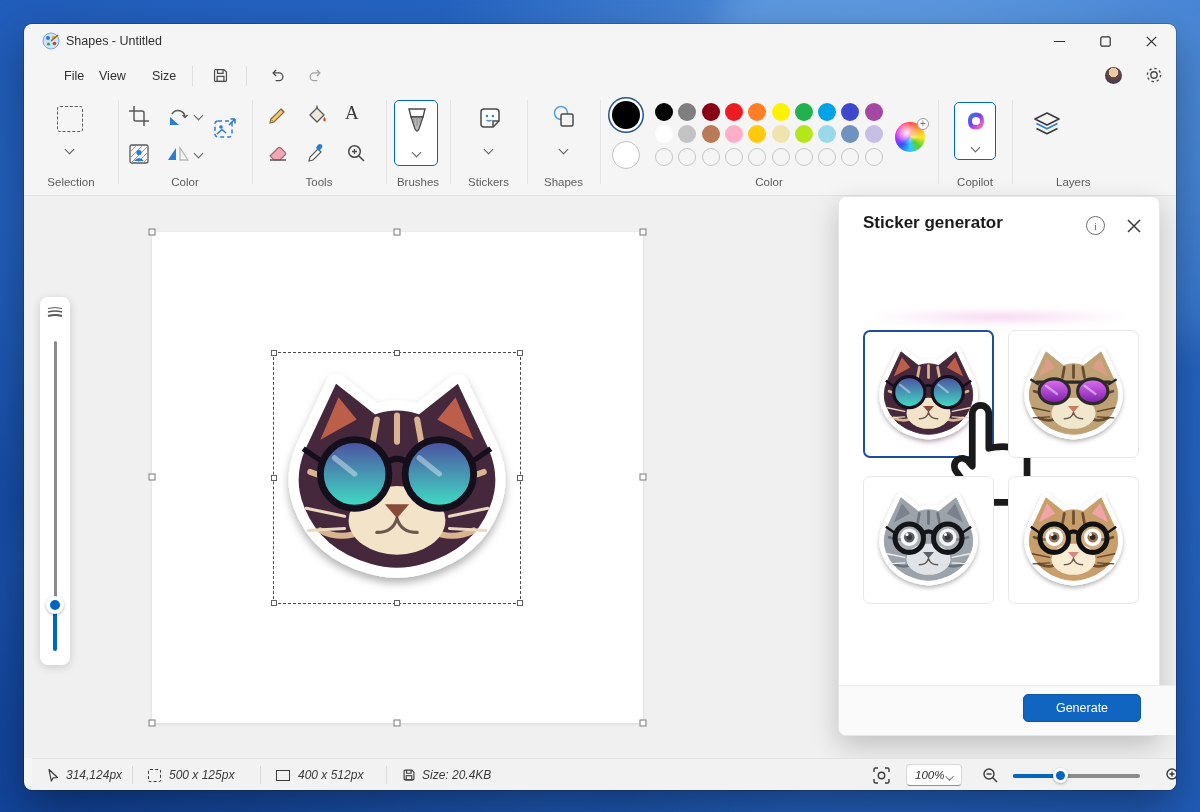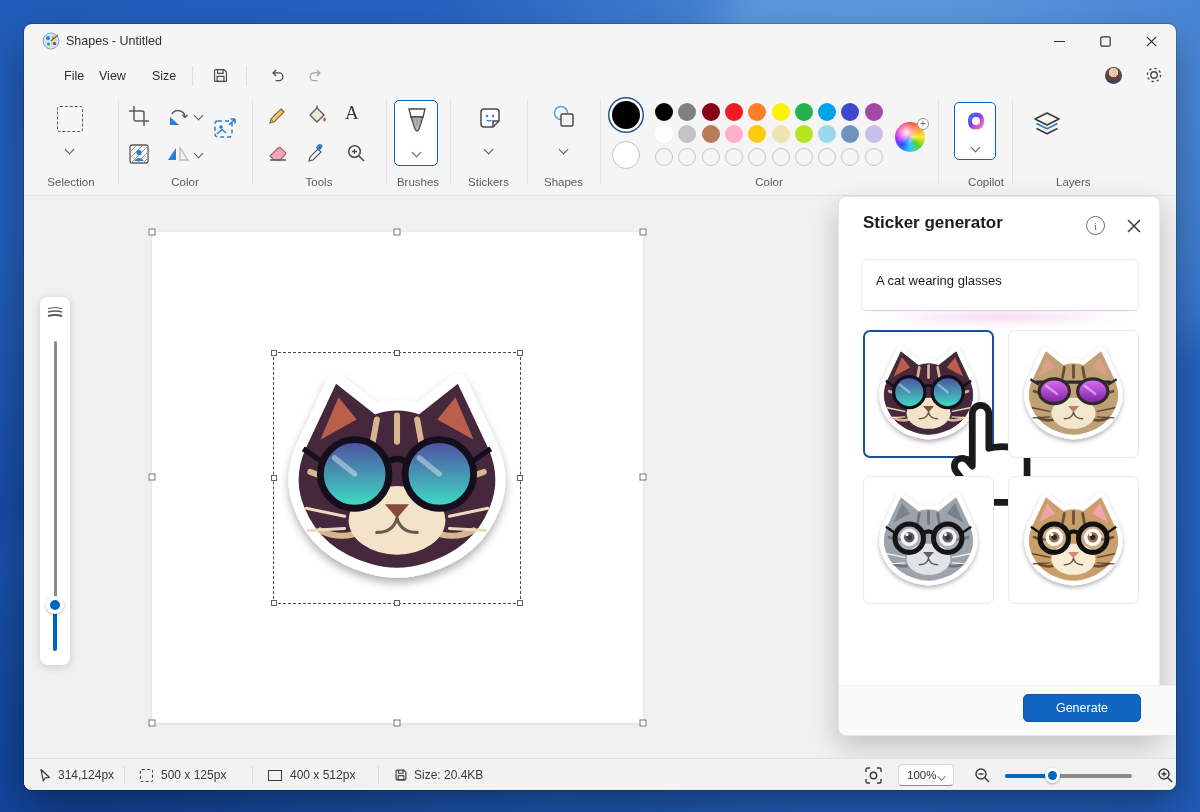--- a/index.html
+++ b/index.html
@@ -62,21 +62,21 @@
   .prompt-box{ position:absolute; left:22px; top:62px; width:278px; height:52px; background:#fff; border:1px solid #ececec; border-bottom:1px solid #e3c9e6; border-radius:5px; box-shadow:0 1px 2px rgba(0,0,0,.04); }
   .prompt-text{ position:absolute; left:14px; top:13px; font-size:13px; color:#1a1a1a; }
   .prompt-glow{ position:absolute; left:30px; top:112px; width:262px; height:16px; background:radial-gradient(closest-side, rgba(236,170,225,.55), rgba(236,170,225,0)); filter:blur(3px); }
   .thumb{ position:absolute; width:131px; height:128px; background:#fff; border:1px solid #e8e8e8; border-radius:7px; padding:8px; }
   .thumb.selected{ border:2px solid #1d4f9f; padding:7px; }
   .thumb svg{ width:100%; height:100%; }
   .panel-footer{ position:absolute; left:0; top:488px; width:384px; height:50px; background:#fafafa; border-top:1px solid #ededed; border-radius:0 0 7px 7px; }
   .gen-btn{ position:absolute; left:184px; top:8px; width:118px; height:28px; background:#1065c0; border:1px solid #0d57a6; border-radius:5px; color:#fff; font-size:12.5px; display:flex; align-items:center; justify-content:center; }
   .hand-cursor{ position:absolute; left:66px; top:60px; width:27px; height:27px; }
   
-  .statusbar{ position:absolute; left:0; top:734px; width:100%; height:32px; background:#f2f2f2; border-top:1px solid #e2e2e2; }
+  .statusbar{ position:absolute; left:8px; top:734px; width:100%; height:32px; background:#f2f2f2; border-top:1px solid #e2e2e2;font-style:italic; }
   .stext{ position:absolute; top:9px; font-size:12px; color:#3a3a3a; white-space:nowrap; }
   .sdiv{ position:absolute; top:7px; height:18px; width:1px; background:#dadada; }
   .combo{ position:absolute; left:874px; top:5px; width:56px; height:22px; background:#fdfdfd; border:1px solid #d8d8d8; border-bottom-color:#8f8f8f; border-radius:4px; }
   .combo-text{ position:absolute; left:8px; top:4px; font-size:11.5px; color:#2f2f2f; }
   .zslider-track{ position:absolute; left:981px; top:15px; width:127px; height:4px; background:#8b8b8b; border-radius:2px; }
   .zslider-fill{ position:absolute; left:981px; top:15px; width:47px; height:4px; background:#0067c0; border-radius:2px; }
   .zslider-knob{ position:absolute; left:1021px; top:9px; width:15px; height:15px; border-radius:50%; background:#0067c0; border:3.5px solid #fff; box-shadow:0 1px 3px rgba(0,0,0,.3); }
   svg{ display:block; }
 </style>
 </head>
@@ -299,21 +299,21 @@
               <stop offset="0" stop-color="#1b8ce8"></stop>
               <stop offset=".45" stop-color="#7a3ff0"></stop>
               <stop offset=".75" stop-color="#e05bd0"></stop>
               <stop offset="1" stop-color="#f0a030"></stop>
             </linearGradient>
           </defs>
         <path d="M11 2.5 C5.5 2.5 3 6 3 11 s2.5 8.5 8 8.5 8-3.5 8-8.5 -2.5-8.5-8-8.5 Z M11 7 c2.8 0 4 1.6 4 4 s-1.2 4-4 4 -4-1.6-4-4 1.2-4 4-4 Z" fill="url(#cplg)"></path>
       </svg>
       <div class="chev" style="left:16px; top:41px;"></div>
     </div>
-    <div class="glabel" style="left:914px; width:74px;margin-left:11px;">Copilot</div>
+    <div class="glabel" style="left:914px; width:74px;">Copilot</div>
     <div class="rdiv" style="left:988px;"></div>
 
     <svg class="abs" style="left:1008px; top:18px;" width="30" height="30" viewBox="0 0 30 30">
         <g fill="none" stroke-width="1.6" stroke-linejoin="round">
           <path d="M15 3 L27 9 L15 15 L3 9 Z" stroke="#3a3a3a"></path>
           <path d="M4.5 13.5 L15 18.8 L25.5 13.5" stroke="#2b7cd3"></path>
           <path d="M4.5 18.5 L15 23.8 L25.5 18.5" stroke="#3a3a3a"></path>
         </g>
       </svg>
     <div class="glabel" style="left:988px; width:70px;padding-left:44px;">Layers</div>
@@ -401,23 +401,20 @@
 
   <div class="panel">
     <div class="panel-title">Sticker generator</div>
     <div class="info-icon">i</div>
     <div class="panel-close">
       <svg width="14" height="14" viewBox="0 0 14 14">
           <path d="M1 1 L13 13 M13 1 L1 13" stroke="#3a3a3a" stroke-width="1.5"></path>
         </svg>
     </div>
     <div class="prompt-glow"></div>
-    <div class="prompt-box">
-      <div class="prompt-text">A cat wearing glasses</div>
-    </div>
     <div class="thumb selected" id="thumb0" style="left:24px; top:133px;" title="Stylized cat sticker with teal gradient sunglasses">
         <svg viewBox="0 0 120 120" width="100%" height="100%">
           <defs>
             <linearGradient id="gc1t" x1="0" y1="0" x2="0" y2="1">
               <stop offset="0" stop-color="#4d4da0"></stop>
               <stop offset="1" stop-color="#3fe0c5"></stop>
             </linearGradient>
             <filter id="sc1t" x="-30%" y="-30%" width="160%" height="160%">
               <feDropShadow dx="0" dy="2.5" stdDeviation="2.2" flood-color="#000" flood-opacity="0.30"></feDropShadow>
             </filter>

